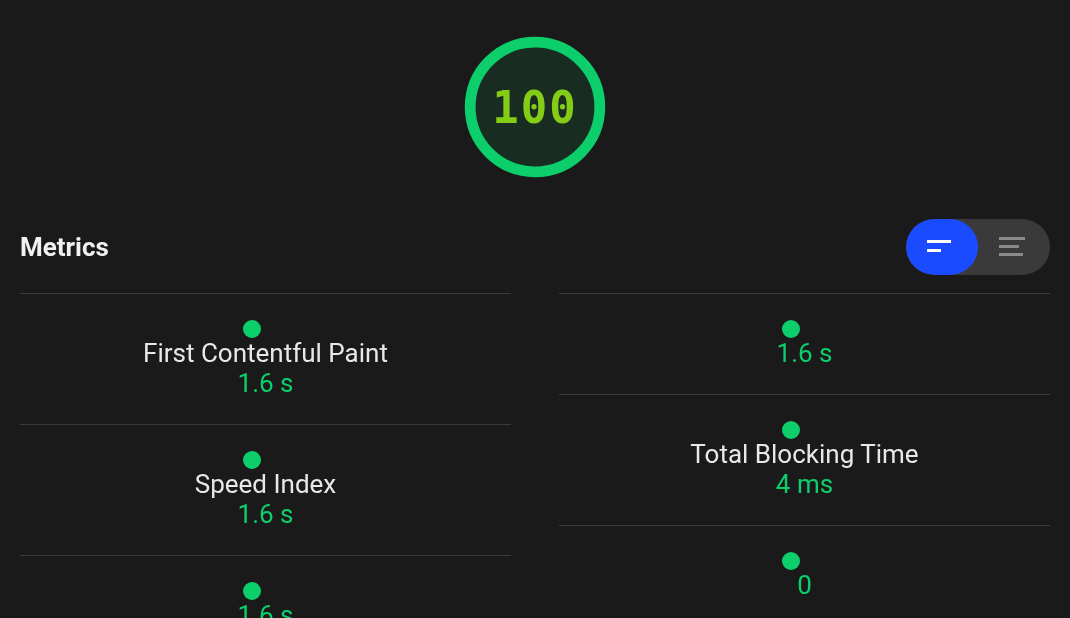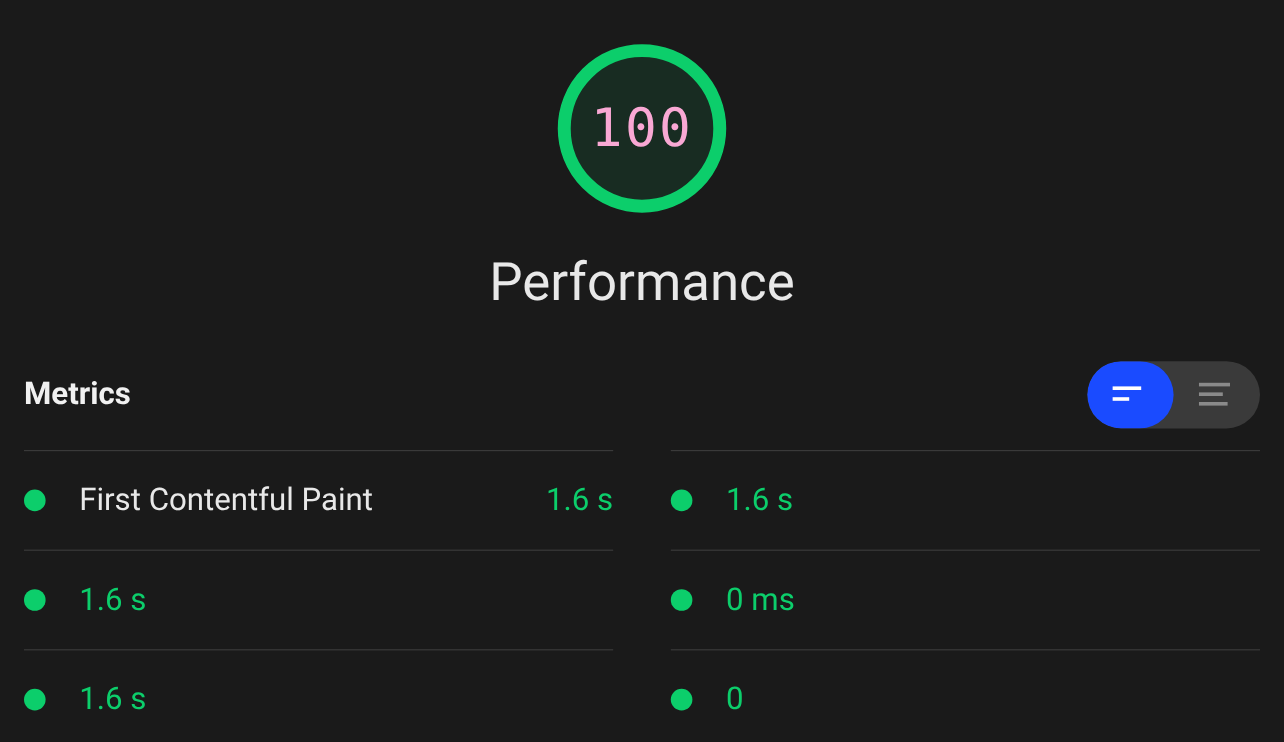--- a/index.html
+++ b/index.html
@@ -23,22 +23,22 @@
       margin: 0 auto 30px;
       position: relative;
     }
     .gauge svg { width: 100%; height: 100%; }
     .gauge-score {
       position: absolute;
       top: 50%;
       left: 50%;
       transform: translate(-50%, -50%);
       font-size: 44px;
-      font-weight: 400;
-      color: #f9a8d4;
+      font-weight: 700;
+      color: #84cc16;
       font-family: ui-monospace, SFMono-Regular, Menlo, Monaco, Consolas, monospace;
       letter-spacing: 2px;
     }
     .category-title {
       font-size: 44px;
       font-weight: 400;
       color: #e8e8e8;
     }
     .metrics-header {
       display: flex;
@@ -77,20 +77,21 @@
     .metrics-grid {
       display: grid;
       grid-template-columns: 1fr 1fr;
       column-gap: 48px;
     }
     .metric-row {
       display: flex;
       align-items: center;
       padding: 26px 0;
       border-top: 1px solid #3a3a3a;
+      flex-direction: column;
     }
     .metric-dot {
       width: 18px;
       height: 18px;
       border-radius: 50%;
       background: #0cce6b;
       flex-shrink: 0;
       margin-right: 28px;
     }
     .metric-label {
@@ -108,21 +109,20 @@
 <body>
 
 <div class="score-section">
   <div class="gauge">
     <svg viewBox="0 0 120 120">
       <circle cx="60" cy="60" r="54" fill="#0cce6b" fill-opacity="0.10"></circle>
       <circle cx="60" cy="60" r="54" fill="none" stroke="#0cce6b" stroke-width="9"></circle>
     </svg>
     <div class="gauge-score">100</div>
   </div>
-  <div class="category-title">Performance</div>
 </div>
 
 <div class="metrics-header">
   <div class="metrics-title">Metrics</div>
   <div class="toggle-group">
     <button class="toggle-btn active" aria-label="Collapsed view">
       <svg width="30" height="20" viewBox="0 0 30 20">
         <rect x="0" y="3" width="24" height="3" fill="#ffffff"></rect>
         <rect x="0" y="12" width="14" height="3" fill="#ffffff"></rect>
       </svg>
@@ -139,34 +139,36 @@
 
 <div class="metrics-grid">
   <div>
     <div class="metric-row">
       <span class="metric-dot"></span>
       <span class="metric-label">First Contentful Paint</span>
       <span class="metric-value">1.6 s</span>
     </div>
     <div class="metric-row">
       <span class="metric-dot"></span>
+      <span class="metric-label">Speed Index</span>
       <span class="metric-value">1.6 s</span>
     </div>
     <div class="metric-row">
       <span class="metric-dot"></span>
       <span class="metric-value">1.6 s</span>
     </div>
   </div>
   <div>
     <div class="metric-row">
       <span class="metric-dot"></span>
       <span class="metric-value">1.6 s</span>
     </div>
     <div class="metric-row">
       <span class="metric-dot"></span>
-      <span class="metric-value">0 ms</span>
+      <span class="metric-label">Total Blocking Time</span>
+      <span class="metric-value">4 ms</span>
     </div>
     <div class="metric-row">
       <span class="metric-dot"></span>
       <span class="metric-value">0</span>
     </div>
   </div>
 </div>
 
 </body></html>

